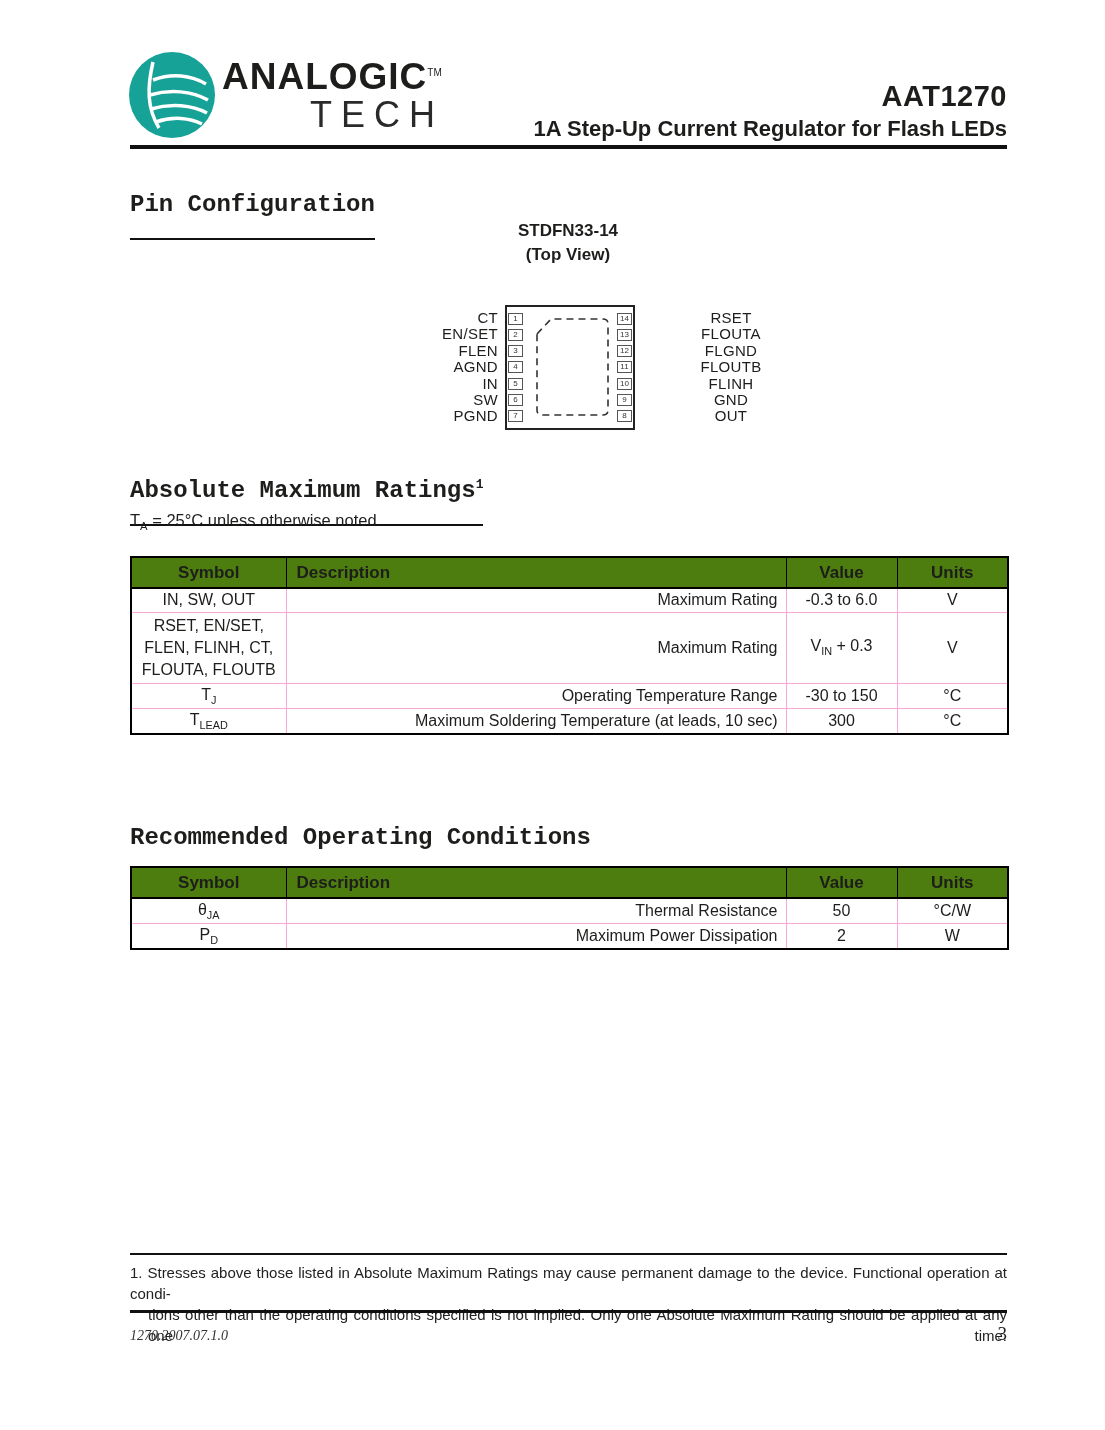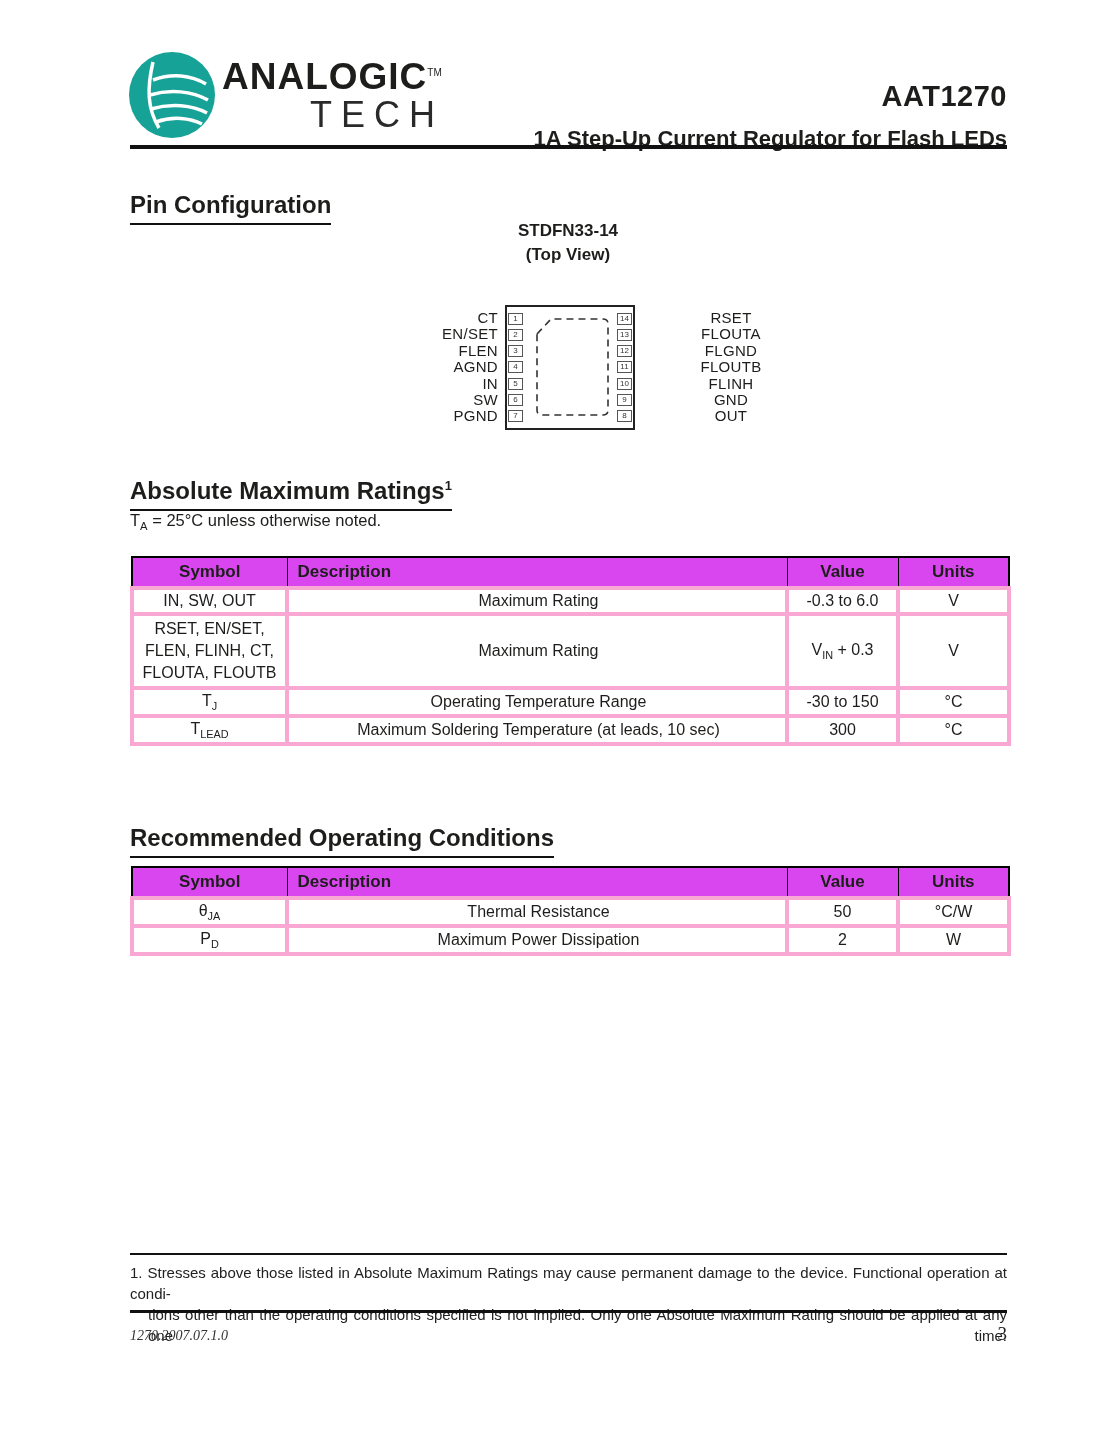--- a/index.html
+++ b/index.html
@@ -15,29 +15,30 @@
   }
   
   .logo-wrap { position:absolute; left:128px; top:50px; display:flex; gap:6px; }
   .logo-mark { width:88px; height:90px; }
   .logo-text { padding-top:6px; width:222px; }
   .logo-line1 { font-size:37px; font-weight:700; letter-spacing:1px; color:#1d1d1b; white-space:nowrap; }
   .logo-tm { font-size:10px; vertical-align:super; font-weight:400; letter-spacing:0; }
   .logo-line2 { font-size:36px; font-weight:400; letter-spacing:9px; text-align:right; margin-top:-4px; color:#2a2a2a; }
   .title-block { position:absolute; right:98px; top:80px; text-align:right; }
   .part-number { font-size:29px; font-weight:700; letter-spacing:0.5px; }
-  .doc-subtitle { font-size:22px; font-weight:700; margin-top:13px; }
+  .doc-subtitle { font-size:22px; font-weight:700; margin-top:3px; }
   .header-rule { position:absolute; left:130px; width:877px; top:145px; height:4px; background:#111; }
 
   
   .section-title {
     position:absolute; left:130px;
     font-size:24px; font-weight:700;
-    border-bottom:2.5px solid #111; padding-bottom:4px;
+    border-bottom:2.5px solid #111; padding-bottom:20px;
     display:inline-block;
+    font-family:Liberation Mono, monospace;
   }
   .pc-title { top:191px; }
   .amr-title { top:477px; }
   .roc-title { top:824px; }
   sup.fn { font-size:13px; }
 
   
   .pkg-title { position:absolute; left:418px; top:219px; width:300px; text-align:center;
                font-size:17px; font-weight:700; line-height:24px; }
   .pin-diagram { position:absolute; left:340px; top:305px; width:470px; height:135px; }
@@ -62,30 +63,30 @@
   
   table.spec { position:absolute; left:130px; width:877px; border-collapse:collapse;
                border:2px solid #000; table-layout:fixed; }
   .tbl-amr { top:556px; }
   .tbl-roc { top:866px; }
   table.spec col.c-sym  { width:155px; }
   table.spec col.c-desc { width:500px; }
   table.spec col.c-val  { width:111px; }
   table.spec col.c-unit { width:111px; }
   table.spec th {
-    background:#d946ef; font-size:17px; font-weight:700;
+    background:#4d7c0f; font-size:17px; font-weight:700;
     border:1px solid #000; border-bottom:2.5px solid #000;
     height:31px; text-align:center; padding:2px 10px;
   }
   table.spec th.h-desc { text-align:left; }
   table.spec td {
-    border:4px solid #f9a8d4; font-size:16px; height:24px;
+    border:1px solid #f9a8d4; font-size:16px; height:24px;
     padding:2px 8px; text-align:center; vertical-align:middle;
   }
-  table.spec td.d-desc { text-align:center; padding-left:11px; }
+  table.spec td.d-desc { text-align:right; padding-left:11px; }
   td.multi { line-height:22px; padding-top:3px; padding-bottom:3px;margin-left:40px; }
   sub { font-size:0.68em; }
 
   
   .fnote-rule-top { position:absolute; left:130px; width:877px; top:1253px; height:1.5px; background:#111; }
   .fnote { position:absolute; left:130px; top:1262px; width:877px; font-size:15px; line-height:21px; color:#222; }
   .fnote .l1 { text-align:justify; text-align-last:justify; }
   .fnote .l2 { padding-left:18px; text-align:justify; text-align-last:justify; }
   .fnote-rule-bottom { position:absolute; left:130px; width:877px; top:1310px; height:3px; background:#111; }
   .footer-docid { position:absolute; left:130px; top:1328px; font-family:"Liberation Serif", serif;

